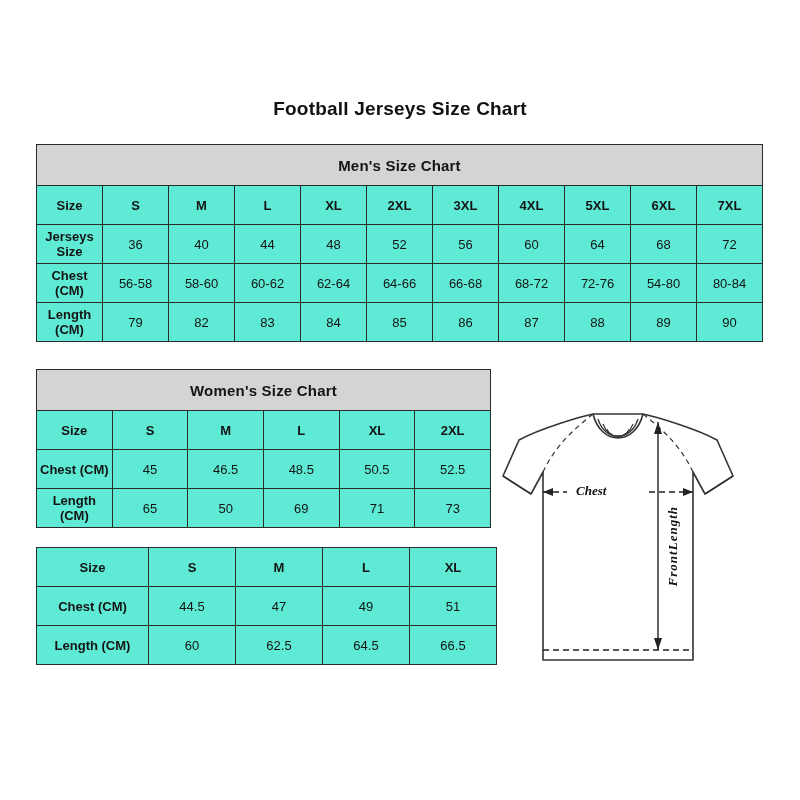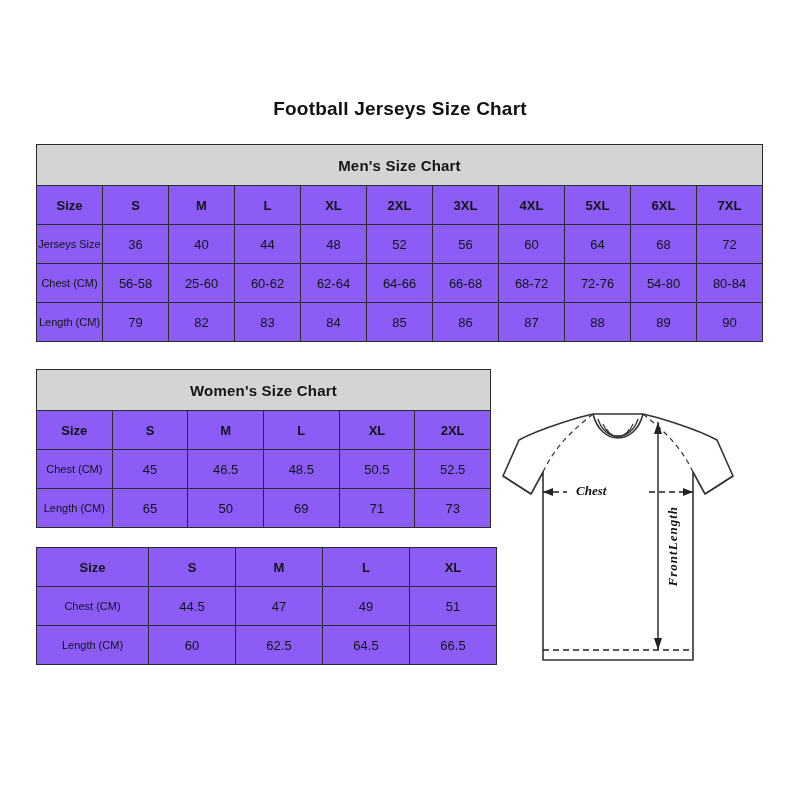--- a/index.html
+++ b/index.html
@@ -28,43 +28,43 @@
     text-align: center;
     font-size: 19px;
     font-weight: bold;
     letter-spacing: 0.2px;
     color: #111;
   }
   table.size-table {
     position: absolute;
     border-collapse: collapse;
     table-layout: fixed;
-    background: #8b5cf6;
+    background: #5eead4;
   }
   table.size-table th,
   table.size-table td {
     border: 1px solid #2b2b2b;
     text-align: center;
     vertical-align: middle;
     font-size: 13px;
     color: #141414;
     padding: 0;
     height: 38px;
     font-weight: normal;
   }
   table.size-table .caption-cell {
     background: #d4d4d4;
     font-weight: bold;
     font-size: 15px;
     height: 40px;
     letter-spacing: 0.2px;
   }
   table.size-table .row-label {
-    font-weight: normal;
-    font-size: 11px;
+    font-weight: bold;
+    font-size: 13px;
     text-align: center;
   }
   table.size-table .head-cell {
     font-weight: bold;
   }
   
   #mens-table {
     left: 36px;
     top: 144px;
     width: 727px;
@@ -153,21 +153,21 @@
         <td class="col-val">52</td>
         <td class="col-val">56</td>
         <td class="col-val">60</td>
         <td class="col-val">64</td>
         <td class="col-val">68</td>
         <td class="col-val">72</td>
       </tr>
       <tr>
         <td class="col-label row-label">Chest (CM)</td>
         <td class="col-val">56-58</td>
-        <td class="col-val">25-60</td>
+        <td class="col-val">58-60</td>
         <td class="col-val">60-62</td>
         <td class="col-val">62-64</td>
         <td class="col-val">64-66</td>
         <td class="col-val">66-68</td>
         <td class="col-val">68-72</td>
         <td class="col-val">72-76</td>
         <td class="col-val">54-80</td>
         <td class="col-val">80-84</td>
       </tr>
       <tr>

